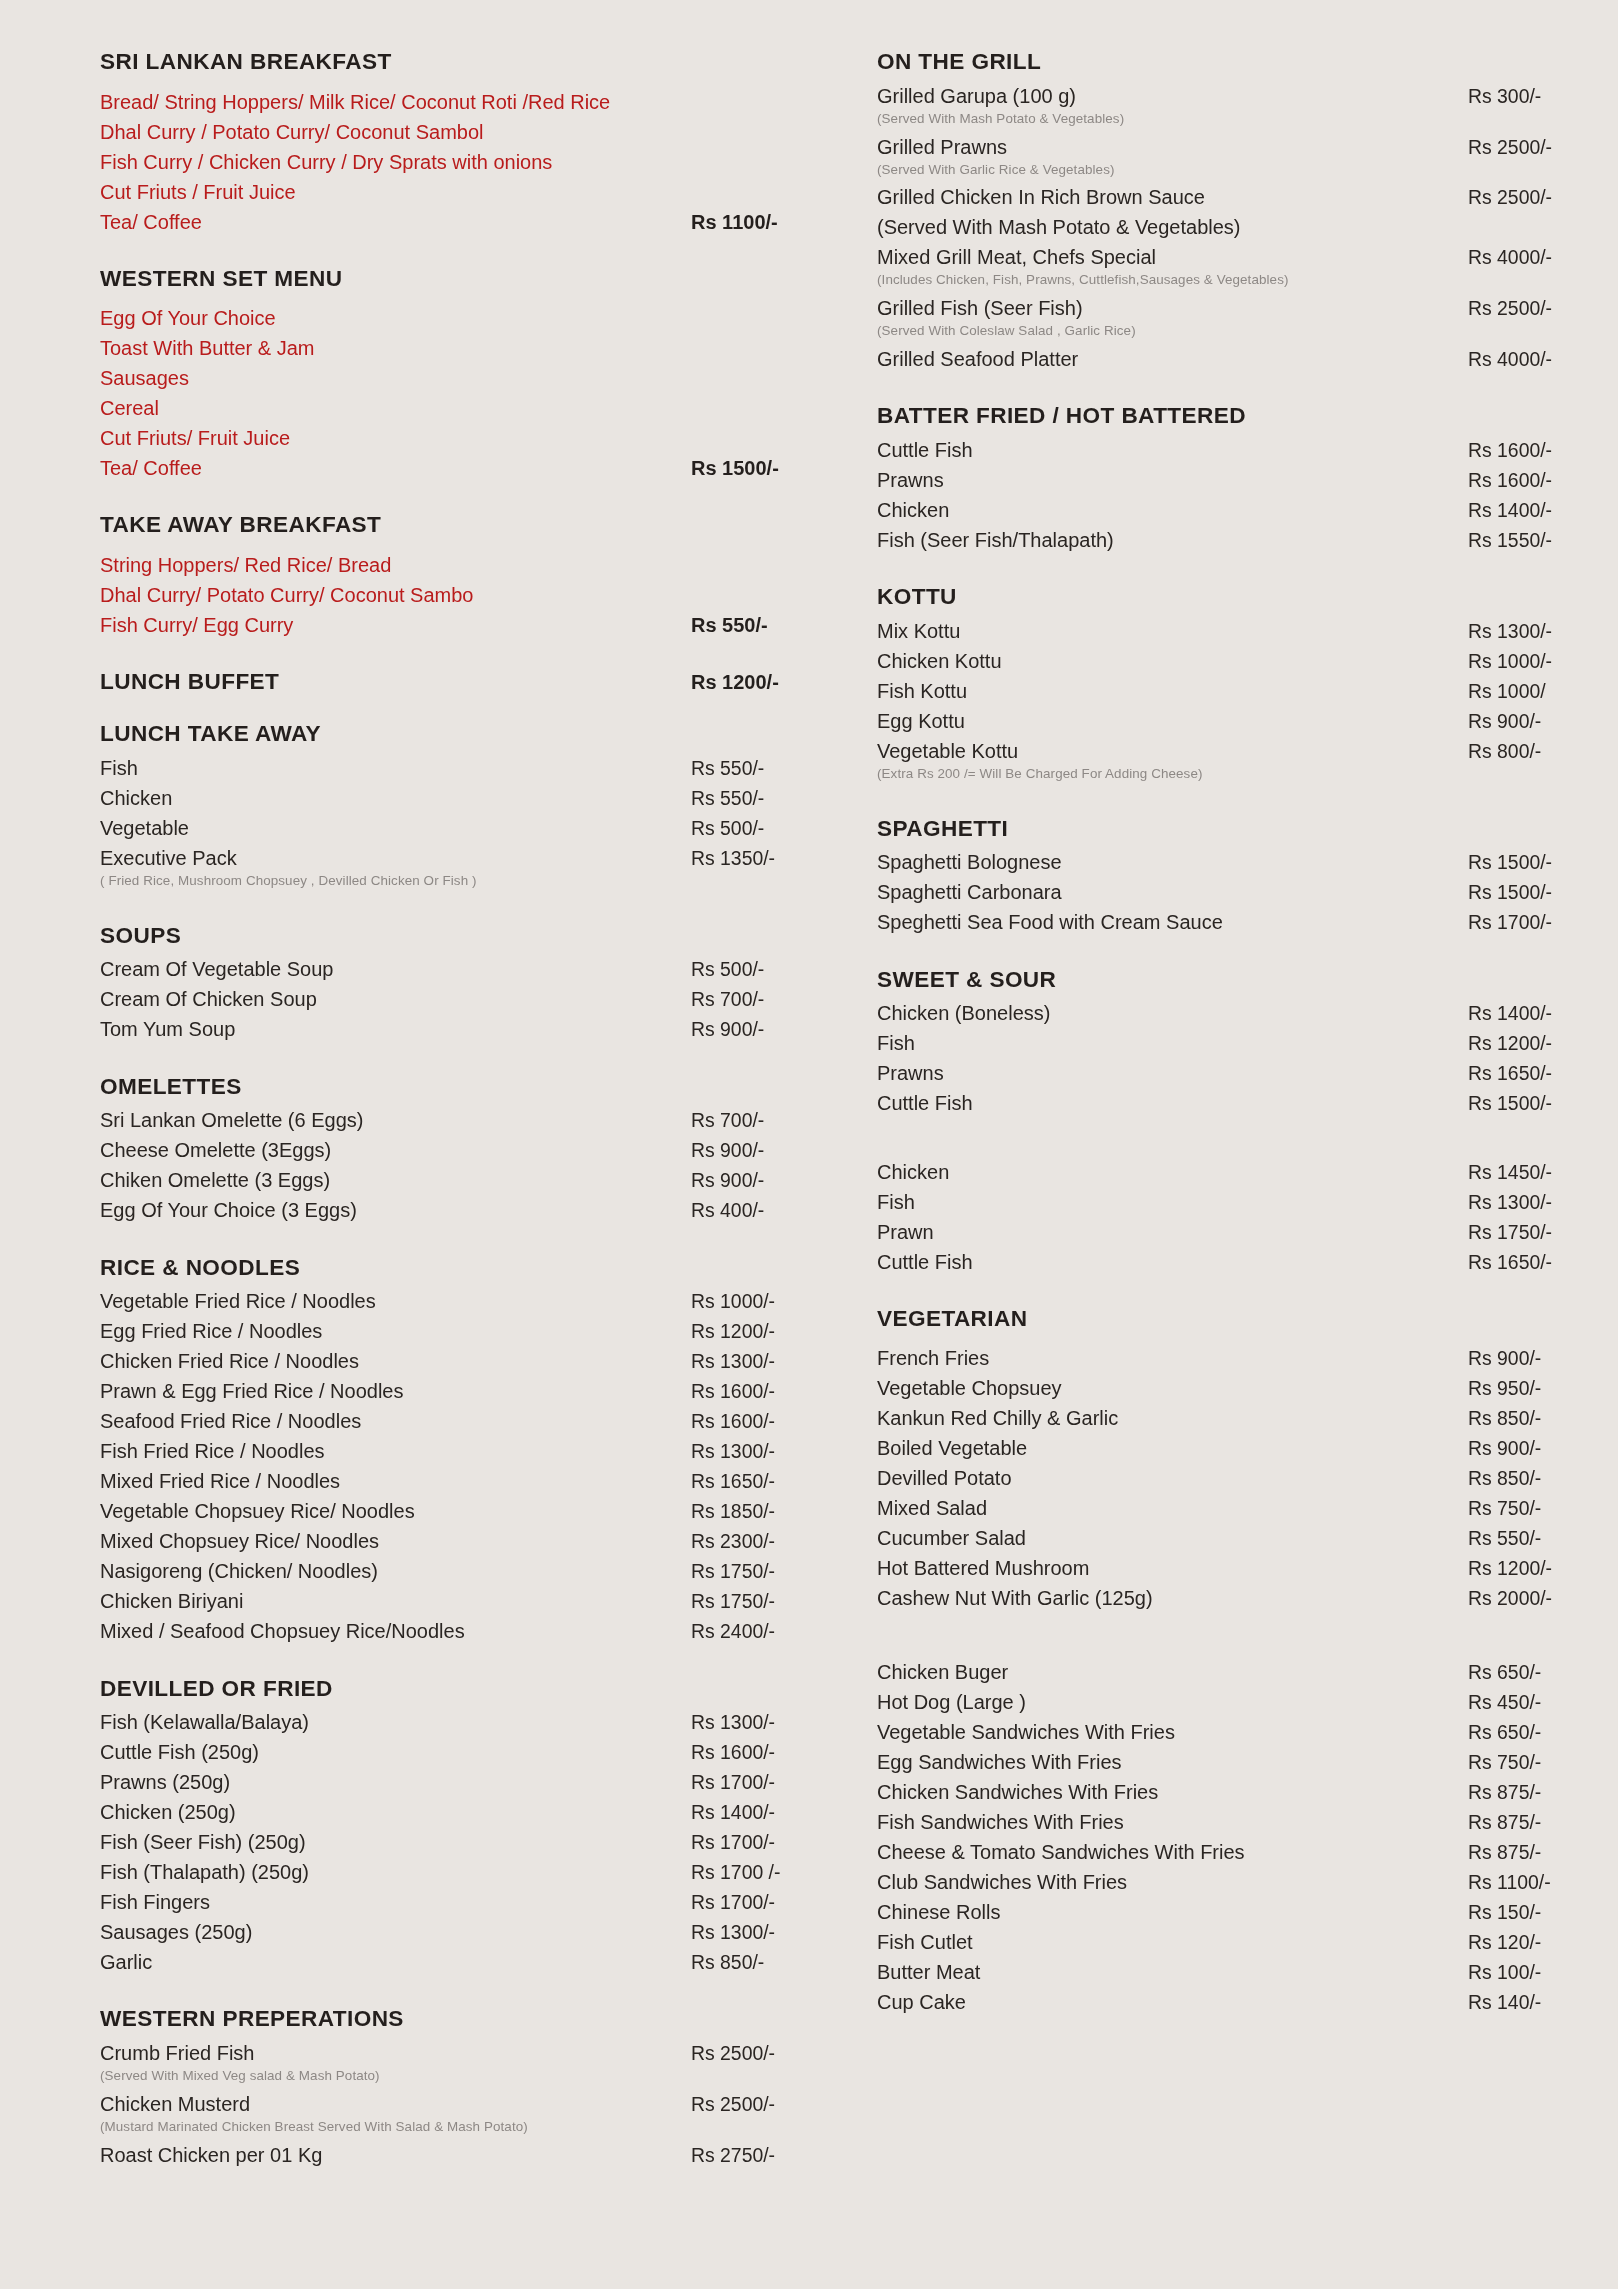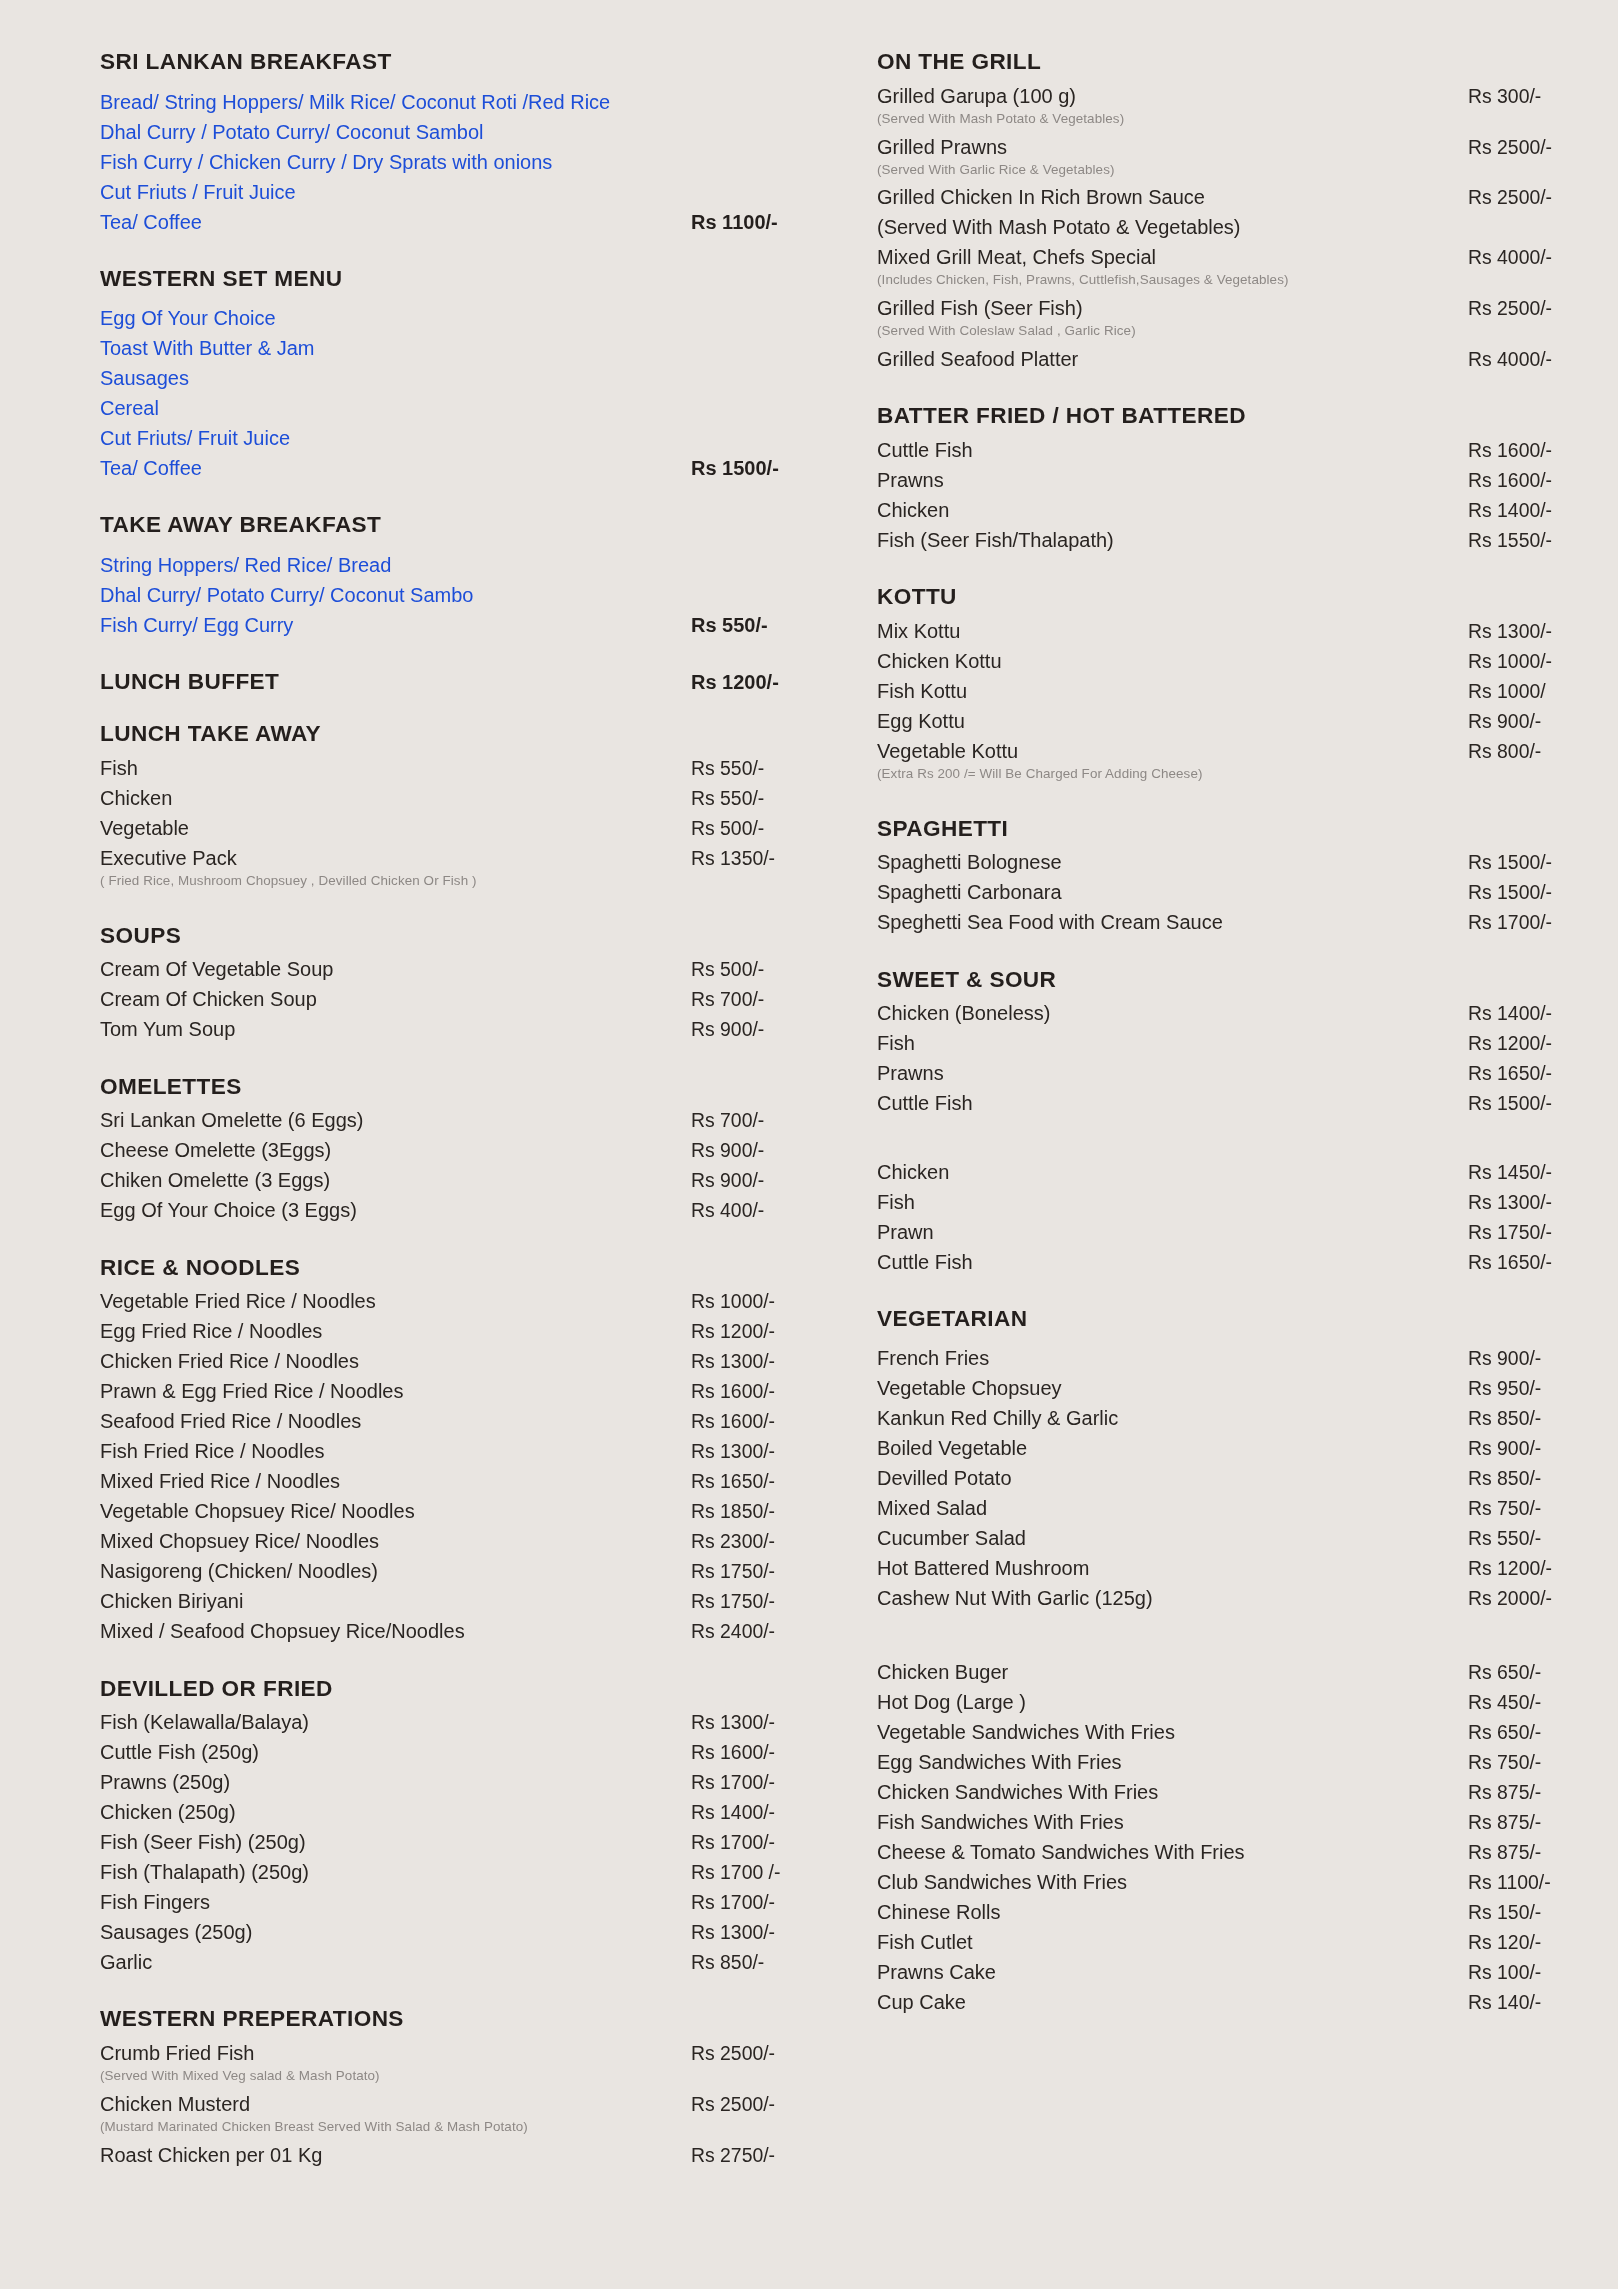--- a/index.html
+++ b/index.html
@@ -45,21 +45,21 @@
 
   
   .plain-row {
     display: flex;
     align-items: baseline;
     line-height: 1.0;
     padding: 5px 0;
   }
   .plain-row .nm {
     font-size: 20px;
-    color: #1d4ed8;
+    color: #b91c1c;
     flex: 1 1 auto;
     white-space: nowrap;
   }
   .plain-row .pr {
     font-size: 20px;
     font-weight: bold;
     color: #241f1d;
     white-space: nowrap;
     text-align: left;
     width: 138px;
@@ -591,21 +591,21 @@
           </div>
           <div class="item">
             <div class="nm">Chinese Rolls</div>
             <div class="pr">Rs  150/-</div>
           </div>
           <div class="item">
             <div class="nm">Fish Cutlet</div>
             <div class="pr">Rs  120/-</div>
           </div>
           <div class="item">
-            <div class="nm">Prawns Cake</div>
+            <div class="nm">Butter Meat</div>
             <div class="pr">Rs  100/-</div>
           </div>
           <div class="item">
             <div class="nm">Cup Cake</div>
             <div class="pr">Rs  140/-</div>
           </div>
         </div>
         <div class="gap-l"></div>
       </div>
   </div>

